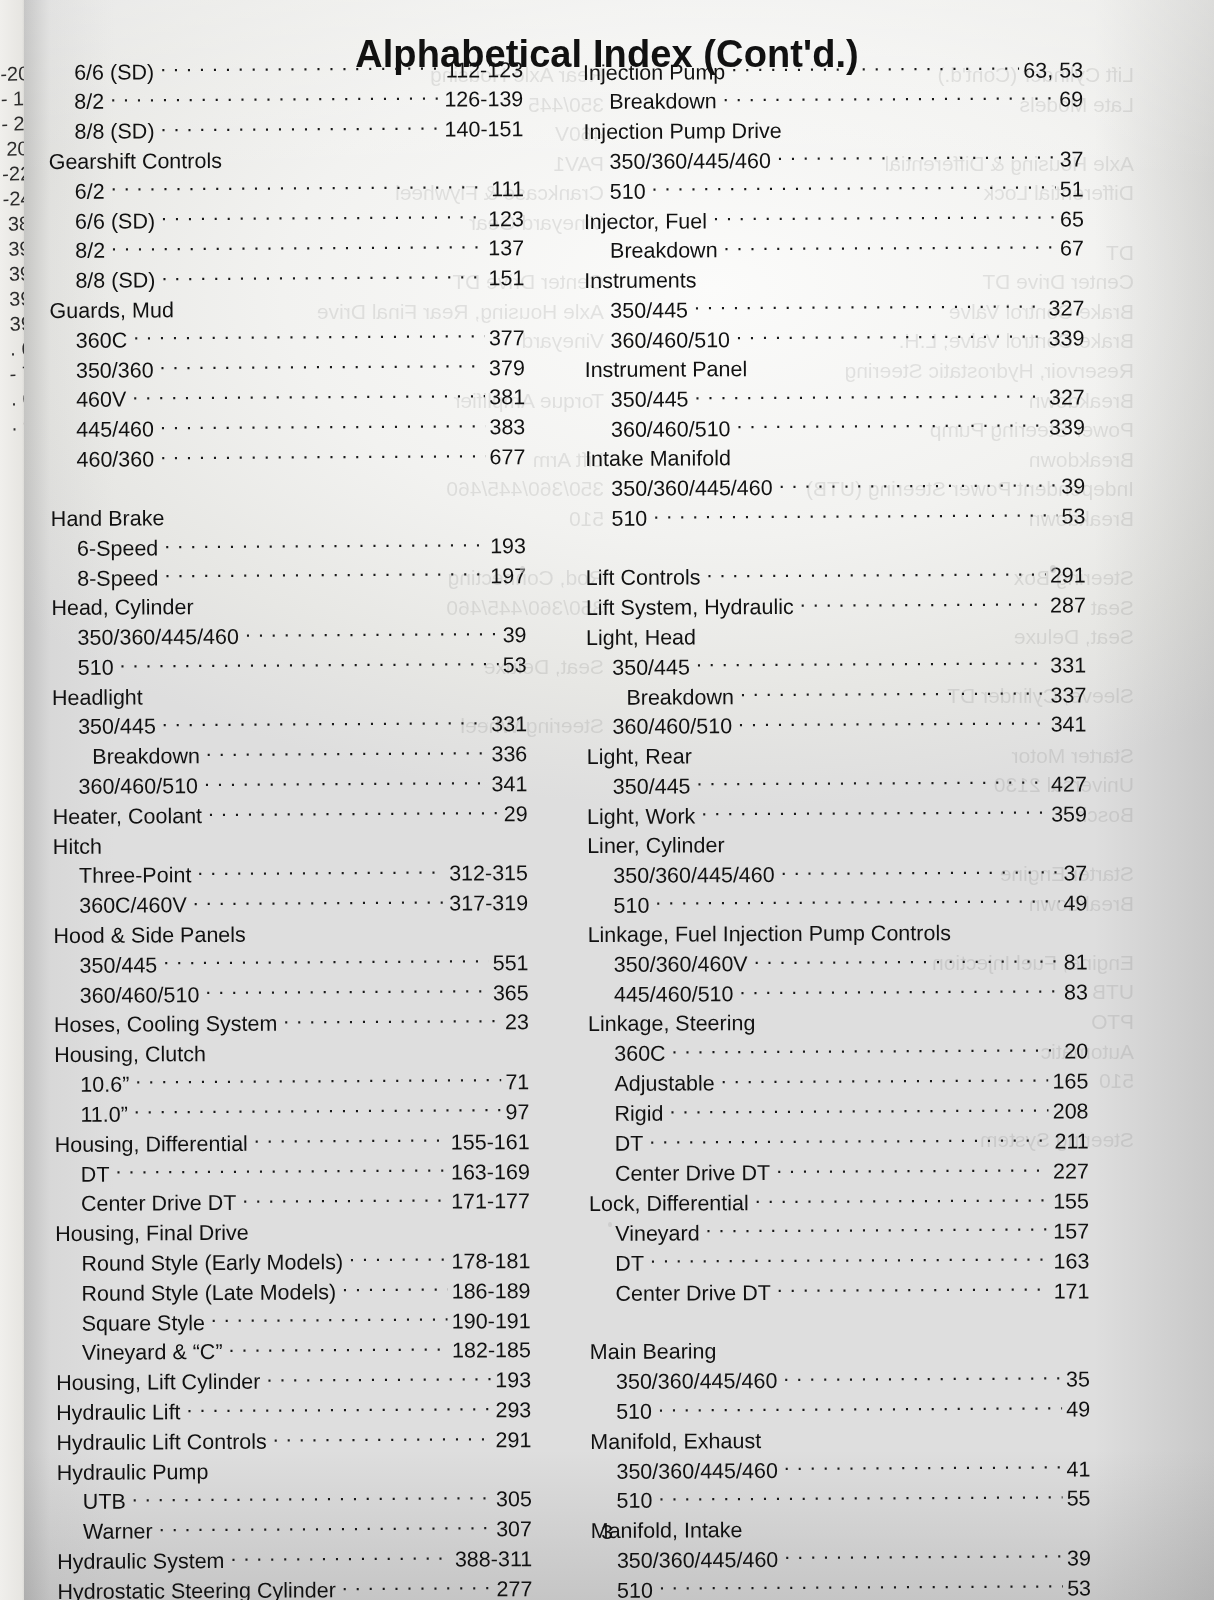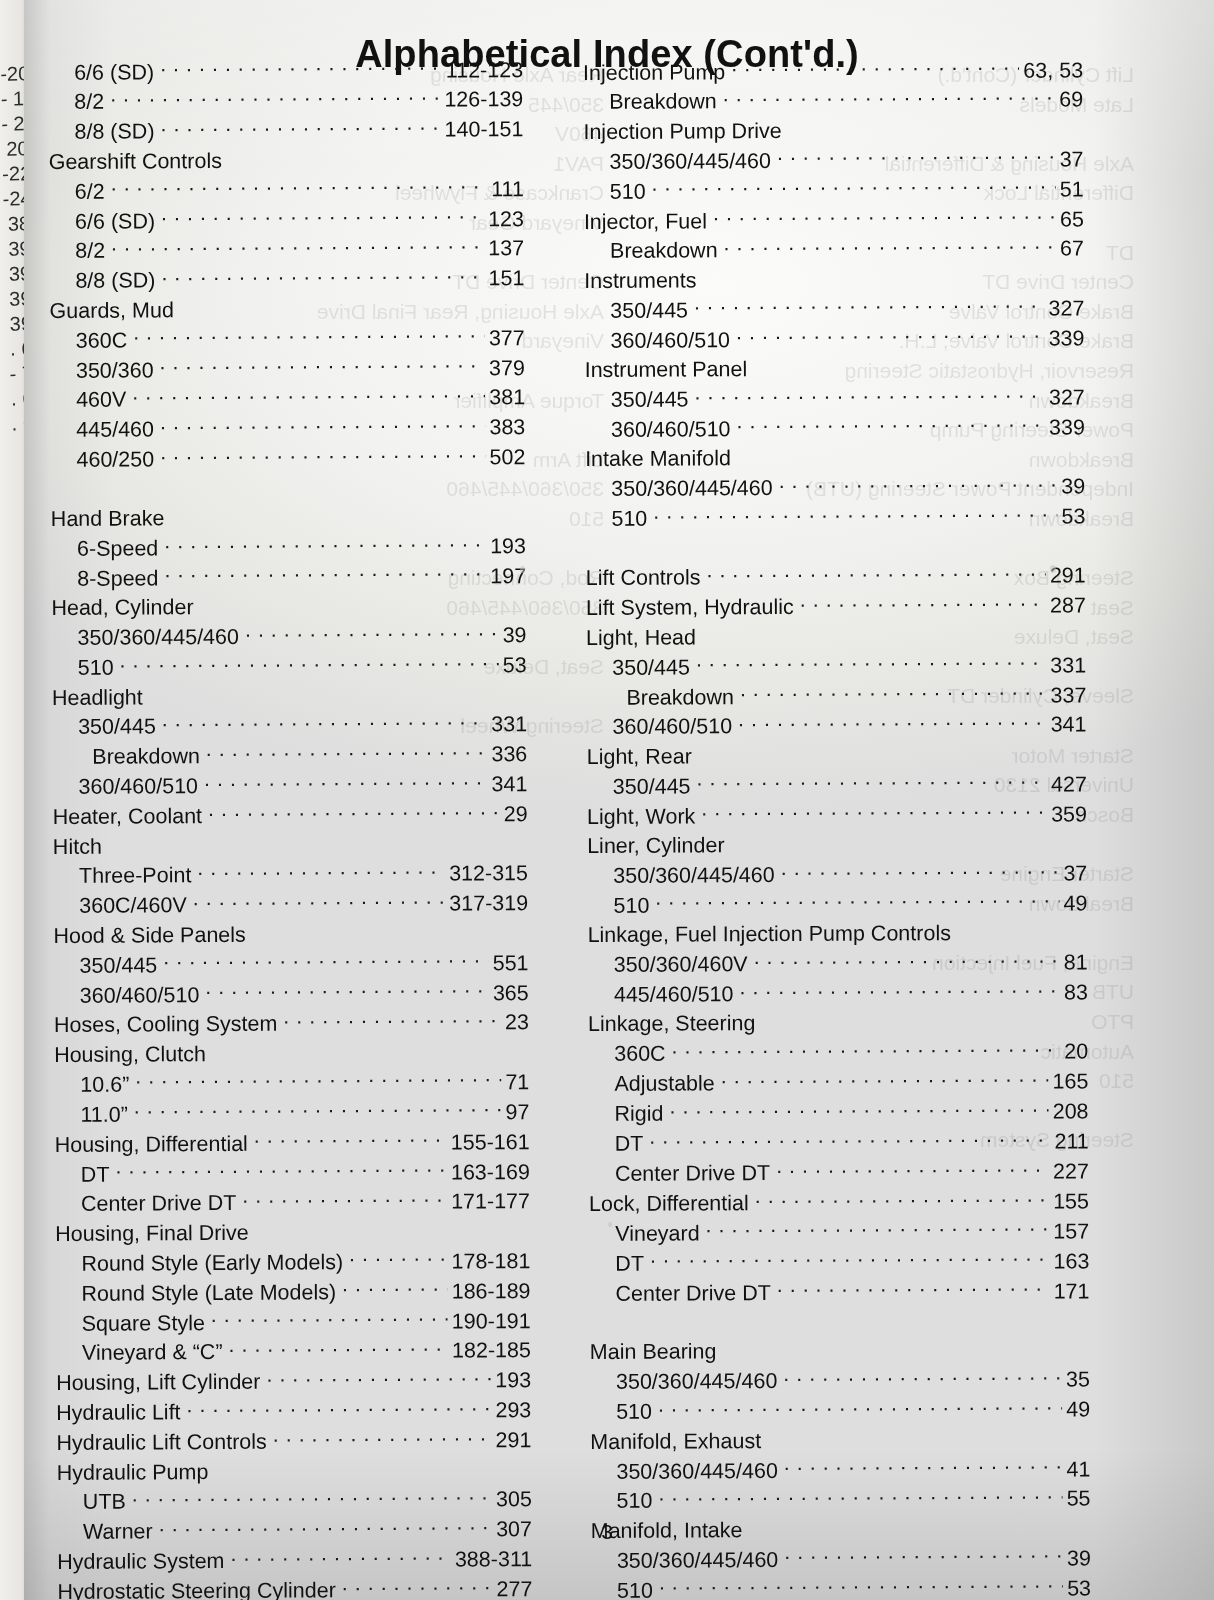--- a/index.html
+++ b/index.html
@@ -331,23 +331,23 @@
           <span class="label">460V</span>
           <span class="leader"></span>
           <span class="pageno">381</span>
         </div>
         <div class="row sub">
           <span class="label">445/460</span>
           <span class="leader"></span>
           <span class="pageno">383</span>
         </div>
         <div class="row sub">
-          <span class="label">460/250</span>
-          <span class="leader"></span>
-          <span class="pageno">502</span>
+          <span class="label">460/360</span>
+          <span class="leader"></span>
+          <span class="pageno">677</span>
         </div>
         <div class="gap"></div>
         <div class="row head noleader">
           <span class="label">Hand Brake</span>
         </div>
         <div class="row sub">
           <span class="label">6-Speed</span>
           <span class="leader"></span>
           <span class="pageno">193</span>
         </div>

